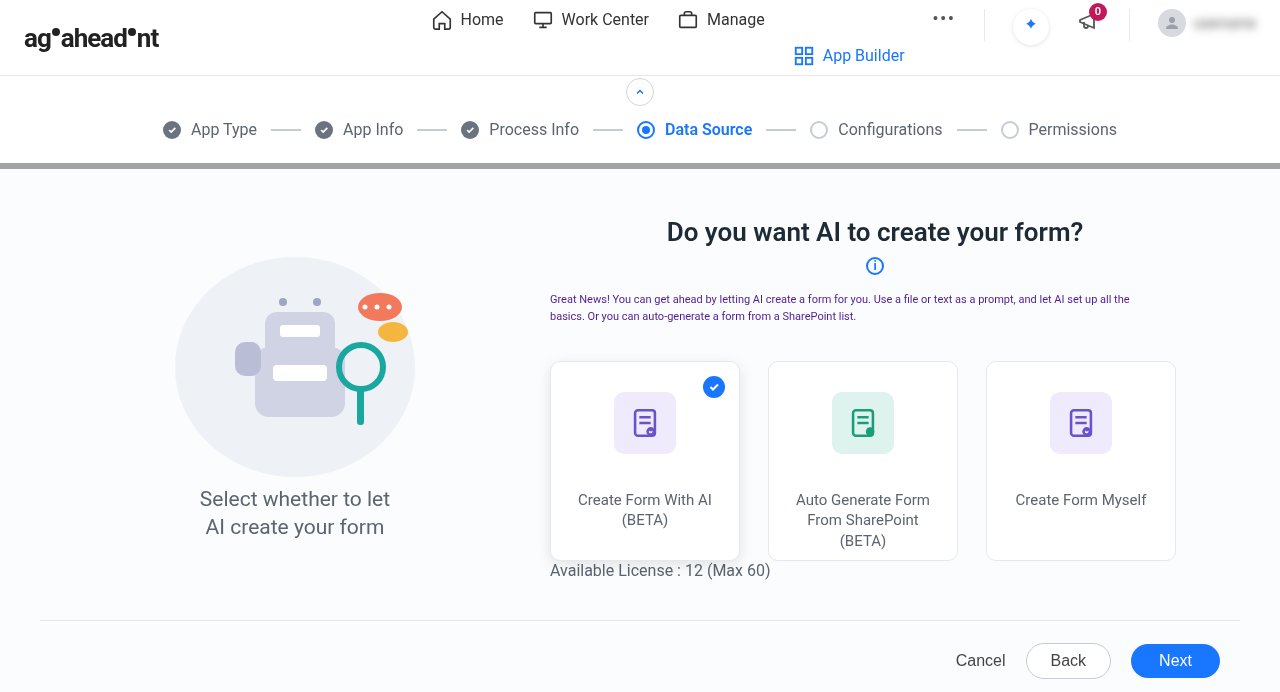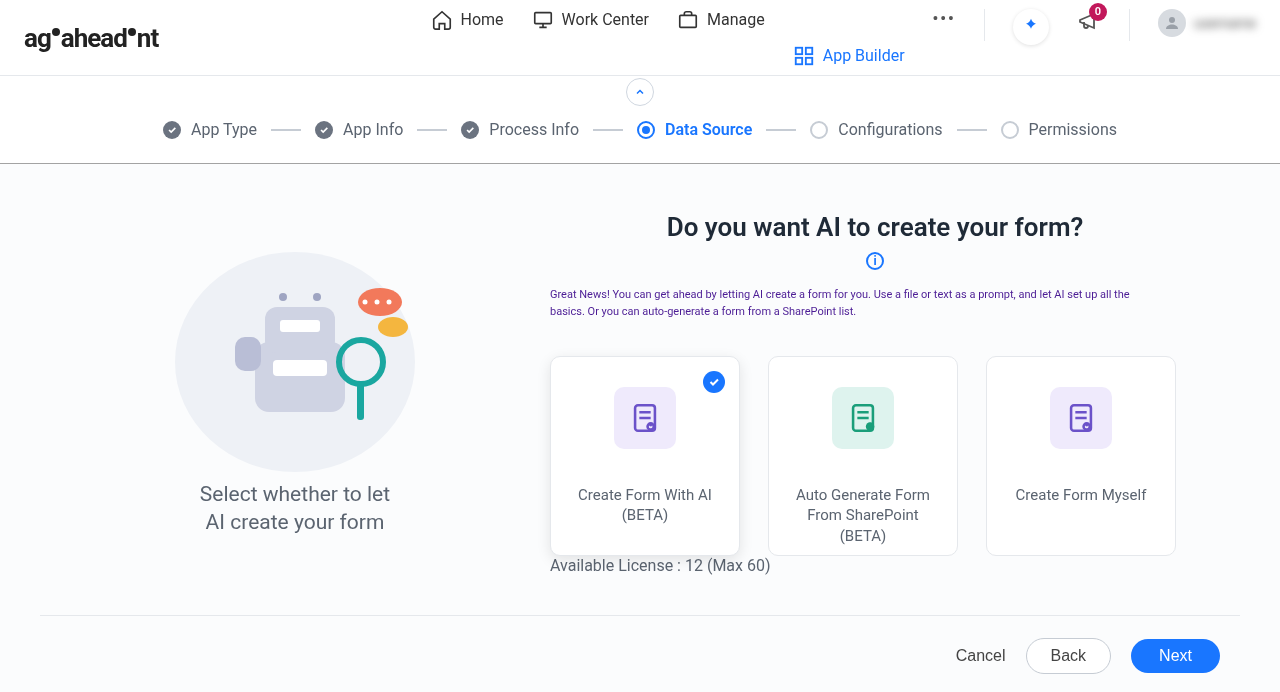--- a/index.html
+++ b/index.html
@@ -13,21 +13,21 @@
   .nav-icon { width:22px; height:22px; display:inline-flex; align-items:center; justify-content:center; }
   .more-dots { letter-spacing:2px; font-weight:700; color:#555; }
   .divider-v { width:1px; height:32px; background:#e5e8ec; }
   .round-icon { width:36px; height:36px; border-radius:50%; background:#fff; box-shadow:0 1px 4px rgba(0,0,0,.12); display:flex; align-items:center; justify-content:center; }
   .bell-wrap { position:relative; }
   .badge { position:absolute; top:-6px; right:-6px; background:#c2185b; color:#fff; font-size:11px; width:18px; height:18px; border-radius:9px; display:flex; align-items:center; justify-content:center; font-weight:600;}
   .user { display:flex; align-items:center; gap:8px; }
   .avatar { width:28px; height:28px; border-radius:50%; background:#d7dbe0; display:flex; align-items:center; justify-content:center;}
   .user-name { filter: blur(4px); color:#555; font-size:14px;}
   .chev-up-pill { width:28px; height:28px; border:1px solid #d0d7e0; border-radius:50%; display:flex; align-items:center; justify-content:center; margin:0 auto; background:#fff; position:relative; top:-14px;}
-  .stepper-wrap { background:#fff; border-bottom:1px solid #a3a3a3; padding:16px 0 24px;}
+  .stepper-wrap { background:#fff; border-bottom:6px solid #a3a3a3; padding:16px 0 24px;}
   .stepper { display:flex; align-items:center; justify-content:center; gap:14px; flex-wrap:nowrap;}
   .step { display:flex; align-items:center; gap:10px; color:#5b6470; font-size:16px; }
   .step.active { color:#1976ff; font-weight:600; }
   .step-circle { width:18px; height:18px; border-radius:50%; display:flex; align-items:center; justify-content:center; }
   .step.done .step-circle { background:#6b7380; }
   .step.active .step-circle { border:2px solid #1976ff; background:#fff;}
   .step.todo .step-circle { border:2px solid #c6ccd4; background:#fff;}
   .connector { width:30px; height:2px; background:#c6ccd4; }
   .content { max-width:1240px; margin:0 auto; padding:48px 60px 0 60px; display:flex; gap:40px;}
   .left { flex:0 0 430px; display:flex; flex-direction:column; align-items:center; text-align:center; }

